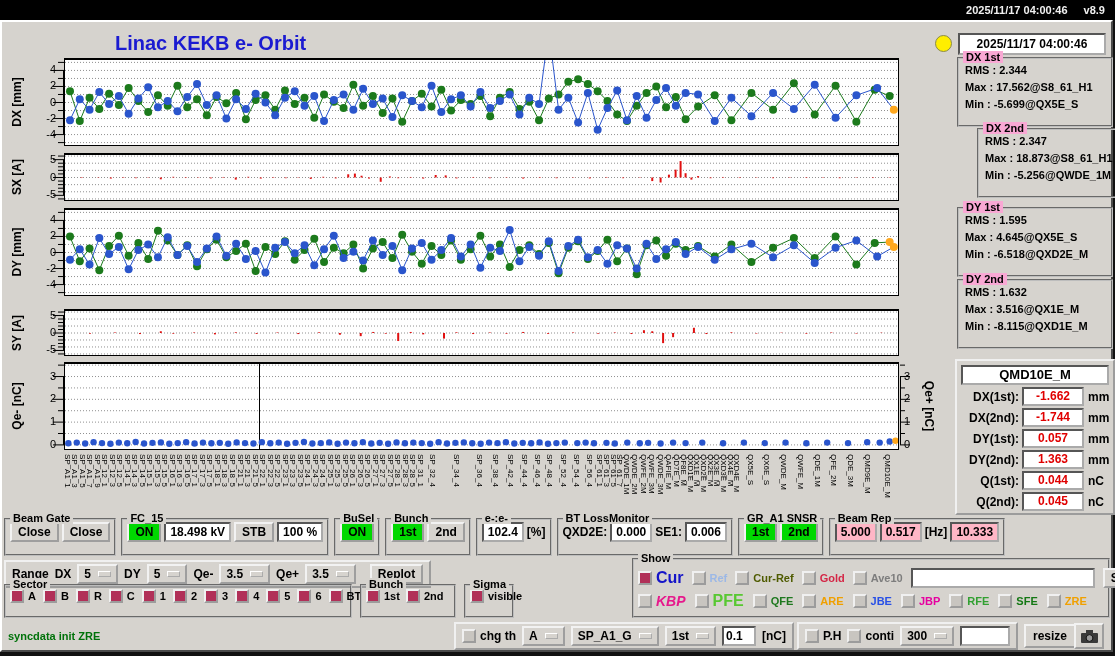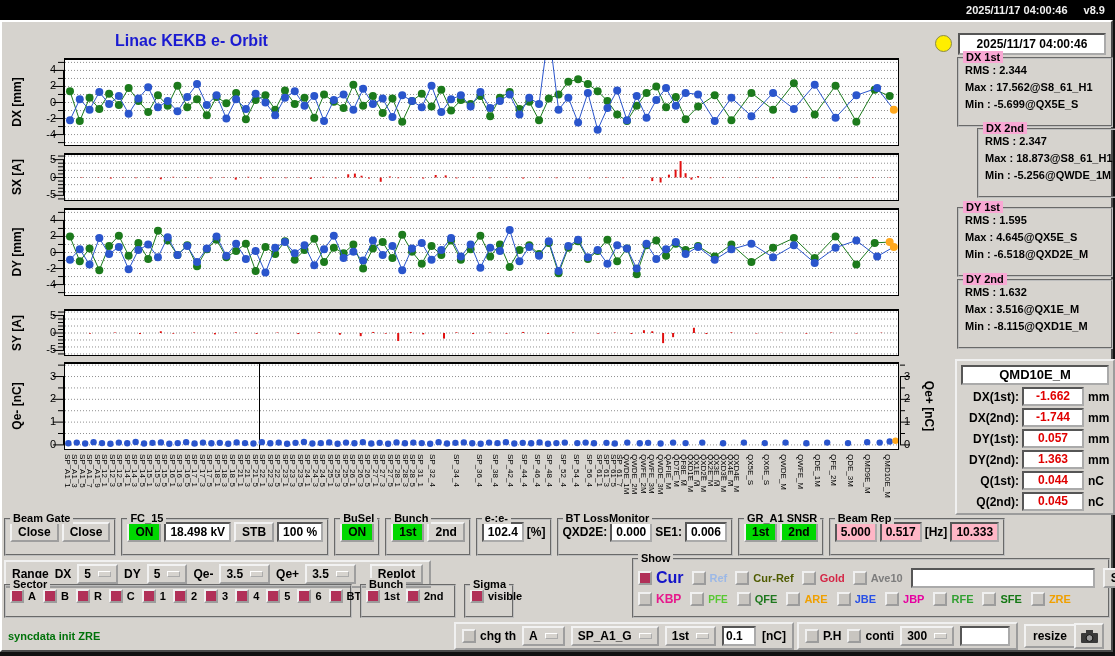--- a/index.html
+++ b/index.html
@@ -4,21 +4,21 @@
 <style>
   html,body{margin:0;padding:0}
   body{width:1115px;height:656px;background:#111;position:relative;overflow:hidden;
        font-family:"Liberation Sans",sans-serif;}
   .topbar{position:absolute;top:0;left:0;width:1115px;height:20px;background:#000;color:#f0f0f0;
           font-size:11px;font-weight:bold;display:flex;justify-content:flex-end;align-items:center;
           gap:16px;padding-right:10px;box-sizing:border-box}
   .win{position:absolute;top:20px;left:0;width:1113px;height:632px;background:#d6d3ce;
        border-top:2px solid #fff;border-left:2px solid #fff;border-right:2px solid #4a4a4a;
        border-bottom:2px solid #4a4a4a;box-sizing:border-box}
-  .apptitle{position:absolute;top:10px;left:113px;font-size:16px;font-weight:bold;color:#1b1bd1}
+  .apptitle{position:absolute;top:10px;left:113px;font-size:20px;font-weight:bold;color:#1b1bd1}
   .led{position:absolute;top:13px;left:933px;width:15px;height:15px;border-radius:50%;
        background:#ffee00;border:1px solid #8a8a4a}
   .clock{position:absolute;top:11px;left:956px;width:144px;height:18px;background:#fff;
          border:2px inset #aaa;font-size:12px;font-weight:bold;text-align:center;line-height:18px}
   
   .crow{position:absolute;left:0;width:952px}
   .ylab{position:absolute;left:0;top:0;bottom:0;width:30px;display:flex;align-items:center;justify-content:center}
   .ylab span{transform:rotate(-90deg);white-space:nowrap;font-size:12px;font-weight:bold}
   .plot{position:absolute;left:62px;top:0;width:835px;height:100%;background:#fff;
         border:1px solid #000;border-top:2px solid #000;box-sizing:border-box;overflow:hidden}
@@ -1085,25 +1085,25 @@
             <span class="ind"></span>
             <span style="color: rgb(125, 125, 125); font-size: 11px;">Ave10</span>
           </span>
         </span>
       <input class="entry" style="width: 176px;" value="">
       <span class="btn">Set Ref</span>
     </span>
     <span id="show-cbs2" style="display:flex;gap:9px">
         <span class="cb">
           <span class="ind"></span>
-          <span style="color: rgb(230, 25, 140); font-size: 12px;">KBP</span>
+          <span style="color: rgb(230, 25, 140); font-size: 14px; font-style: italic;">KBP</span>
         </span>
         <span class="cb">
           <span class="ind"></span>
-          <span style="color: rgb(88, 200, 50); font-size: 10px;">PFE</span>
+          <span style="color: rgb(88, 200, 50); font-size: 16px;">PFE</span>
         </span>
         <span class="cb">
           <span class="ind"></span>
           <span style="color: rgb(30, 120, 30); font-size: 11px;">QFE</span>
         </span>
         <span class="cb">
           <span class="ind"></span>
           <span style="color: rgb(240, 160, 0); font-size: 11px;">ARE</span>
         </span>
         <span class="cb">

